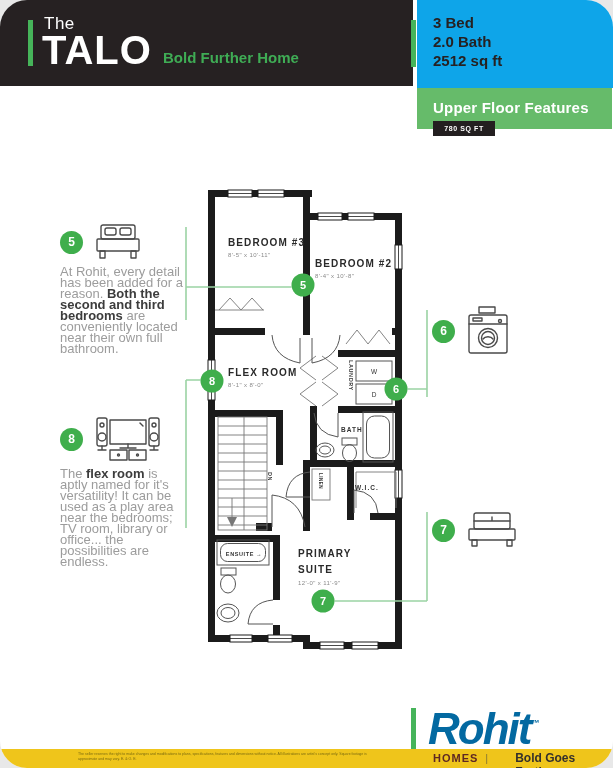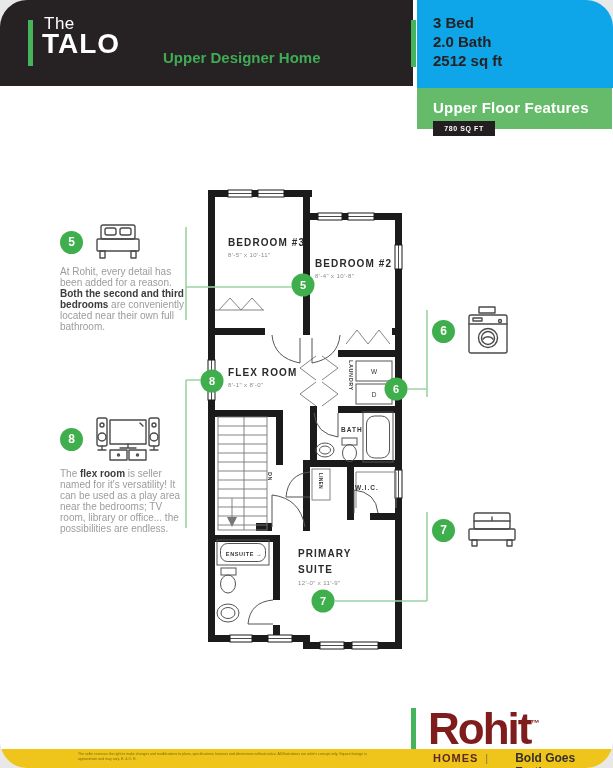--- a/index.html
+++ b/index.html
@@ -4,35 +4,35 @@
 <style>
   html,body{margin:0;padding:0;background:#e8e8e8;}
   .page{position:relative;width:613px;height:768px;background:#ffffff;overflow:hidden;
         font-family:"Liberation Sans",sans-serif;margin:0 auto;border-radius:27px;}
   .abs{position:absolute;}
 
   
   .dark-box{left:0;top:0;width:413px;height:86px;background:#262122;}
   .accent-bar{width:5px;background:#46B45A;}
   .brand-prefix{left:44px;top:14px;font-size:17px;font-weight:400;color:#fff;letter-spacing:.5px;}
-  .brand-name{left:42px;top:28px;font-size:28px;font-weight:800;color:#fff;letter-spacing:1px;}
+  .brand-name{left:42px;top:28px;font-size:40px;font-weight:800;color:#fff;letter-spacing:1px;}
   .brand-tagline{left:163px;top:49px;font-size:15px;font-weight:700;color:#3FAC55;}
   .specs-box{left:417px;top:0;width:224px;height:88px;background:#0ea5e9;}
   .specs-inner{position:absolute;left:16px;top:13px;font-size:15px;font-weight:700;color:#262122;line-height:19px;}
   .features-bar{left:417px;top:88px;width:195px;height:41px;background:#66BB6A;}
   .features-title{position:absolute;left:16px;top:0;line-height:39px;font-size:15px;font-weight:700;color:#fff;letter-spacing:.2px;}
   .sqft-badge{left:433px;top:121px;width:62px;height:15px;background:#231F20;color:#fff;
               font-size:7px;font-weight:700;letter-spacing:.6px;text-align:center;line-height:15px;}
 
   
   .callout{display:flex;flex-direction:column;}
   .callout-head{display:flex;align-items:center;gap:13px;}
   .num-circle{width:23px;height:23px;border-radius:50%;background:#3FAE4C;color:#fff;
               font-size:12px;font-weight:700;display:flex;align-items:center;justify-content:center;flex:0 0 23px;}
-  .callout-text{margin:6px 0 0 0;font-size:10px;line-height:11px;color:#9C9C9C;}
+  .callout-text{margin:6px 0 0 0;font-size:13px;line-height:11px;color:#9C9C9C;}
   .callout-text .seg-b{color:#3C3C3C;font-weight:700;}
   .icon-stroke{stroke:#4a4a4a;fill:none;stroke-width:1.4;stroke-linejoin:round;stroke-linecap:round;}
 
   
   svg.plan{left:0;top:0;width:613px;height:768px;}
   svg.plan text{font-family:"Liberation Sans",sans-serif;}
   .room-name{font-size:10px;font-weight:700;fill:#2A2A2A;letter-spacing:1.1px;}
   .room-dims{font-size:6px;fill:#8A8A8A;letter-spacing:.4px;}
   .room-small{font-size:6.5px;font-weight:700;fill:#333;letter-spacing:1px;}
   .room-tiny{font-size:5.5px;font-weight:700;fill:#333;letter-spacing:.6px;}
@@ -41,39 +41,39 @@
   .wall{fill:#1B1B1B;}
   .thin{stroke:#777;stroke-width:.9;fill:none;}
   .fixture{stroke:#555;stroke-width:1;fill:none;}
   .door{stroke:#555;stroke-width:1;fill:none;}
   .connector{stroke:#9BD3A4;stroke-width:1.6;fill:none;}
   .plan-circle{fill:#3FAE4C;}
   .plan-circle-num{font-size:11px;font-weight:700;fill:#fff;text-anchor:middle;}
 
   
   .footer-accent{left:411px;top:708px;width:5px;height:55px;background:#46B45A;}
-  .rohit-logo{left:428px;top:698px;font-size:44px;font-weight:800;color:#7f1d1d;letter-spacing:-2px;line-height:50px;}
+  .rohit-logo{left:428px;top:698px;font-size:44px;font-weight:800;color:#0369a1;letter-spacing:-2px;line-height:50px;font-style:italic;}
   .rohit-tm{font-size:9px;font-weight:700;vertical-align:18px;letter-spacing:0;}
   .yellow-strip{left:0;top:749px;width:613px;height:19px;background:#EFC51B;}
   .footer-line{left:433px;top:751px;display:flex;gap:7px;align-items:baseline;}
   .footer-homes{font-size:11px;font-weight:800;color:#5E2823;letter-spacing:1px;}
   .footer-sep{font-size:11px;color:#8a7a33;font-weight:400;}
   .footer-tagline{font-size:12px;font-weight:700;color:#35302B;margin-left:20px;}
   .disclaimer{left:78px;top:752px;width:302px;font-size:3.5px;line-height:4.9px;color:#7A6A10;}
 </style>
 </head>
 <body>
 
 <div class="page">
 
   <div class="abs dark-box">
     <div class="abs accent-bar" style="left:28px;top:20px;height:46px;"></div>
     <div class="abs brand-prefix">The</div>
     <div class="abs brand-name">TALO</div>
-    <div class="abs brand-tagline">Upper Designer Home</div>
+    <div class="abs brand-tagline">Bold Further Home</div>
   </div>
 
   <div class="abs accent-bar" style="left:411px;top:20px;height:47px;"></div>
 
   <div class="abs specs-box">
     <div class="specs-inner">
       <div>3 Bed</div>
       <div>2.0 Bath</div>
       <div>2512 sq ft</div>
     </div>
@@ -254,21 +254,21 @@
           <rect x="14" y="4" width="36" height="24"></rect>
           <path d="M44,7 L47,10"></path>
           <path d="M32,28 V32 M24,32 H40"></path>
           <rect x="14" y="34" width="17" height="10"></rect>
           <rect x="33" y="34" width="17" height="10"></rect>
           <circle cx="22.5" cy="39" r="1"></circle>
             <circle cx="41.5" cy="39" r="1"></circle>
         </g>
       </svg>
     </div>
-    <p class="callout-text"><span>The </span><span class="seg-b">flex room</span><span> is seller named for it's versatility! It can be used as a play area near the bedrooms; TV room, library or office... the possibilities are endless.</span></p>
+    <p class="callout-text"><span>The </span><span class="seg-b">flex room</span><span> is aptly named for it's versatility! It can be used as a play area near the bedrooms; TV room, library or office... the possibilities are endless.</span></p>
   </div>
 
   <div class="abs callout" style="left:432px;top:306px;width:120px;">
     <div class="callout-head">
       <div class="num-circle">6</div>
       <svg width="40" height="50" viewBox="0 0 40 50">
         <g class="icon-stroke" stroke-width="1.3">
           <rect x="11" y="1" width="16" height="6"></rect>
           <rect x="1" y="9" width="38" height="38" rx="2"></rect>
           <path d="M1,18 H39"></path>

